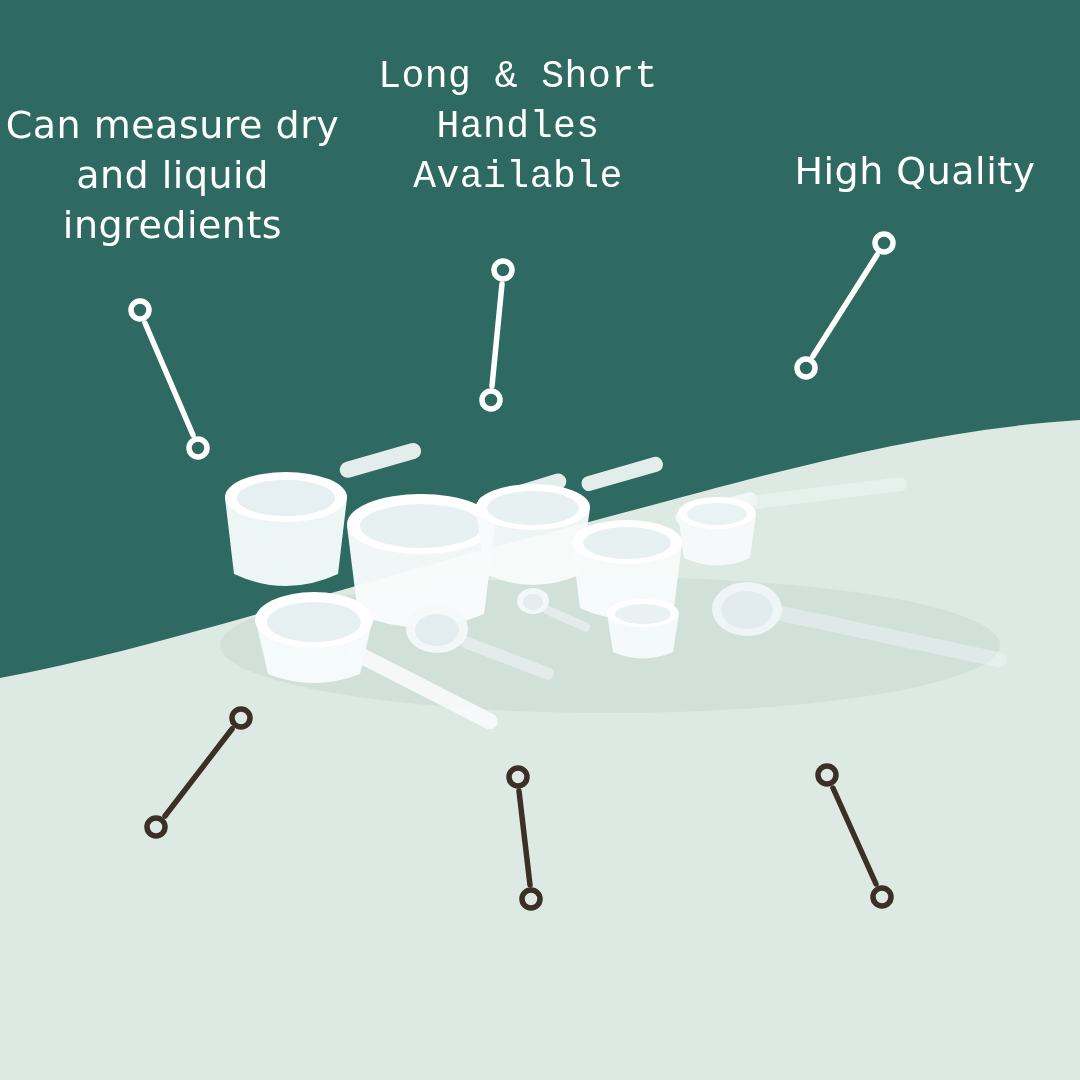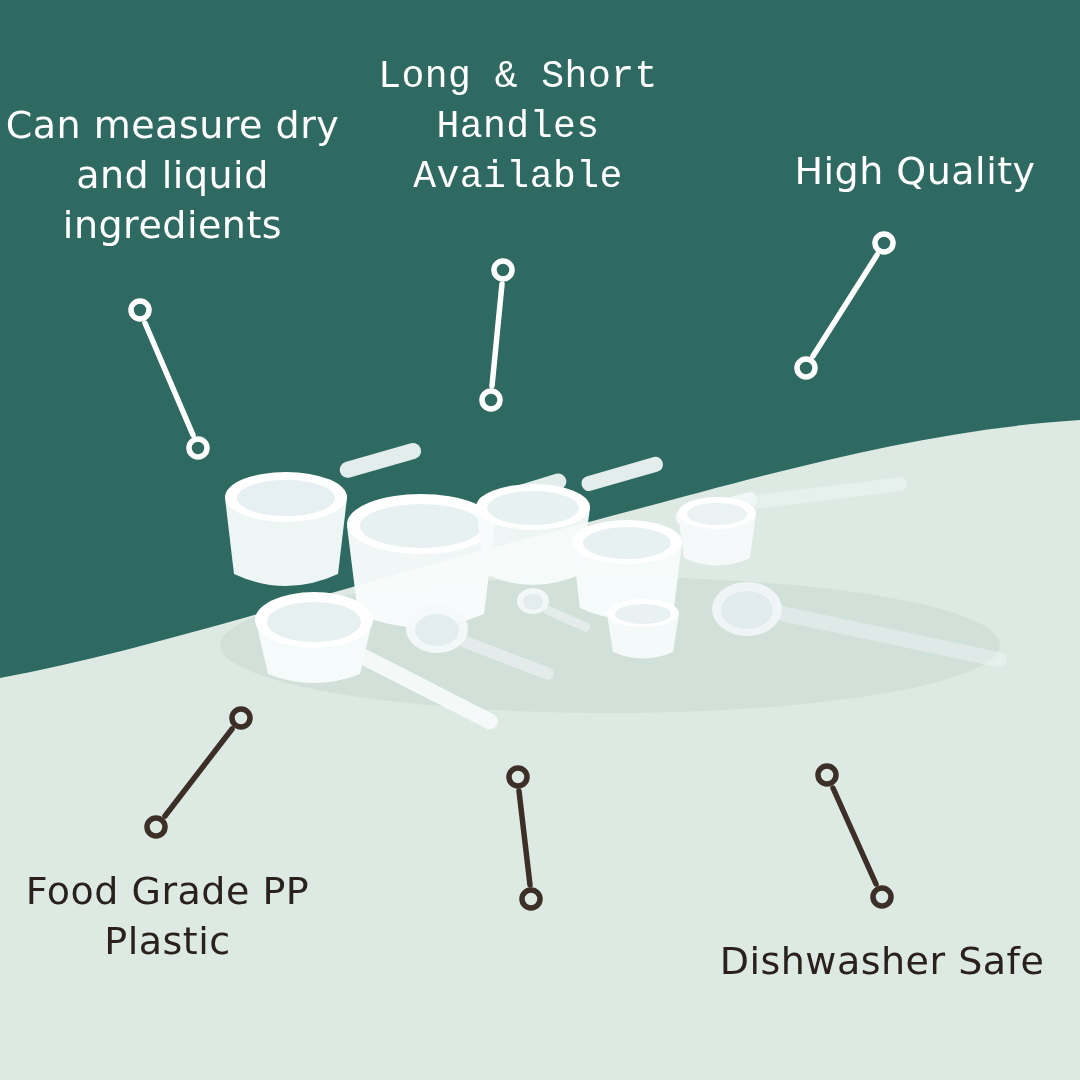--- a/index.html
+++ b/index.html
@@ -141,18 +141,16 @@
       <circle cx="882" cy="897" r="9"></circle>
     </g>
   </svg>
 
   <div class="callout light" style="left:5px; top:92px; width:335px;margin-top:8px;">Can measure dry and liquid ingredients</div>
 
   <div class="callout light" style="left:368px; top:52px; width:300px;font-family:Liberation Mono, monospace;">Long &amp; Short Handles Available</div>
 
   <div class="callout light" style="left:745px; top:146px; width:340px;">High Quality</div>
 
-  <div class="callout dark" style="left:10px; top:866px; width:315px;">Food Grade PP Plastic</div>
 
 
-  <div class="callout dark" style="left:692px; top:936px; width:380px;">Dishwasher Safe</div>
 
 </div>
 
 </body></html>

